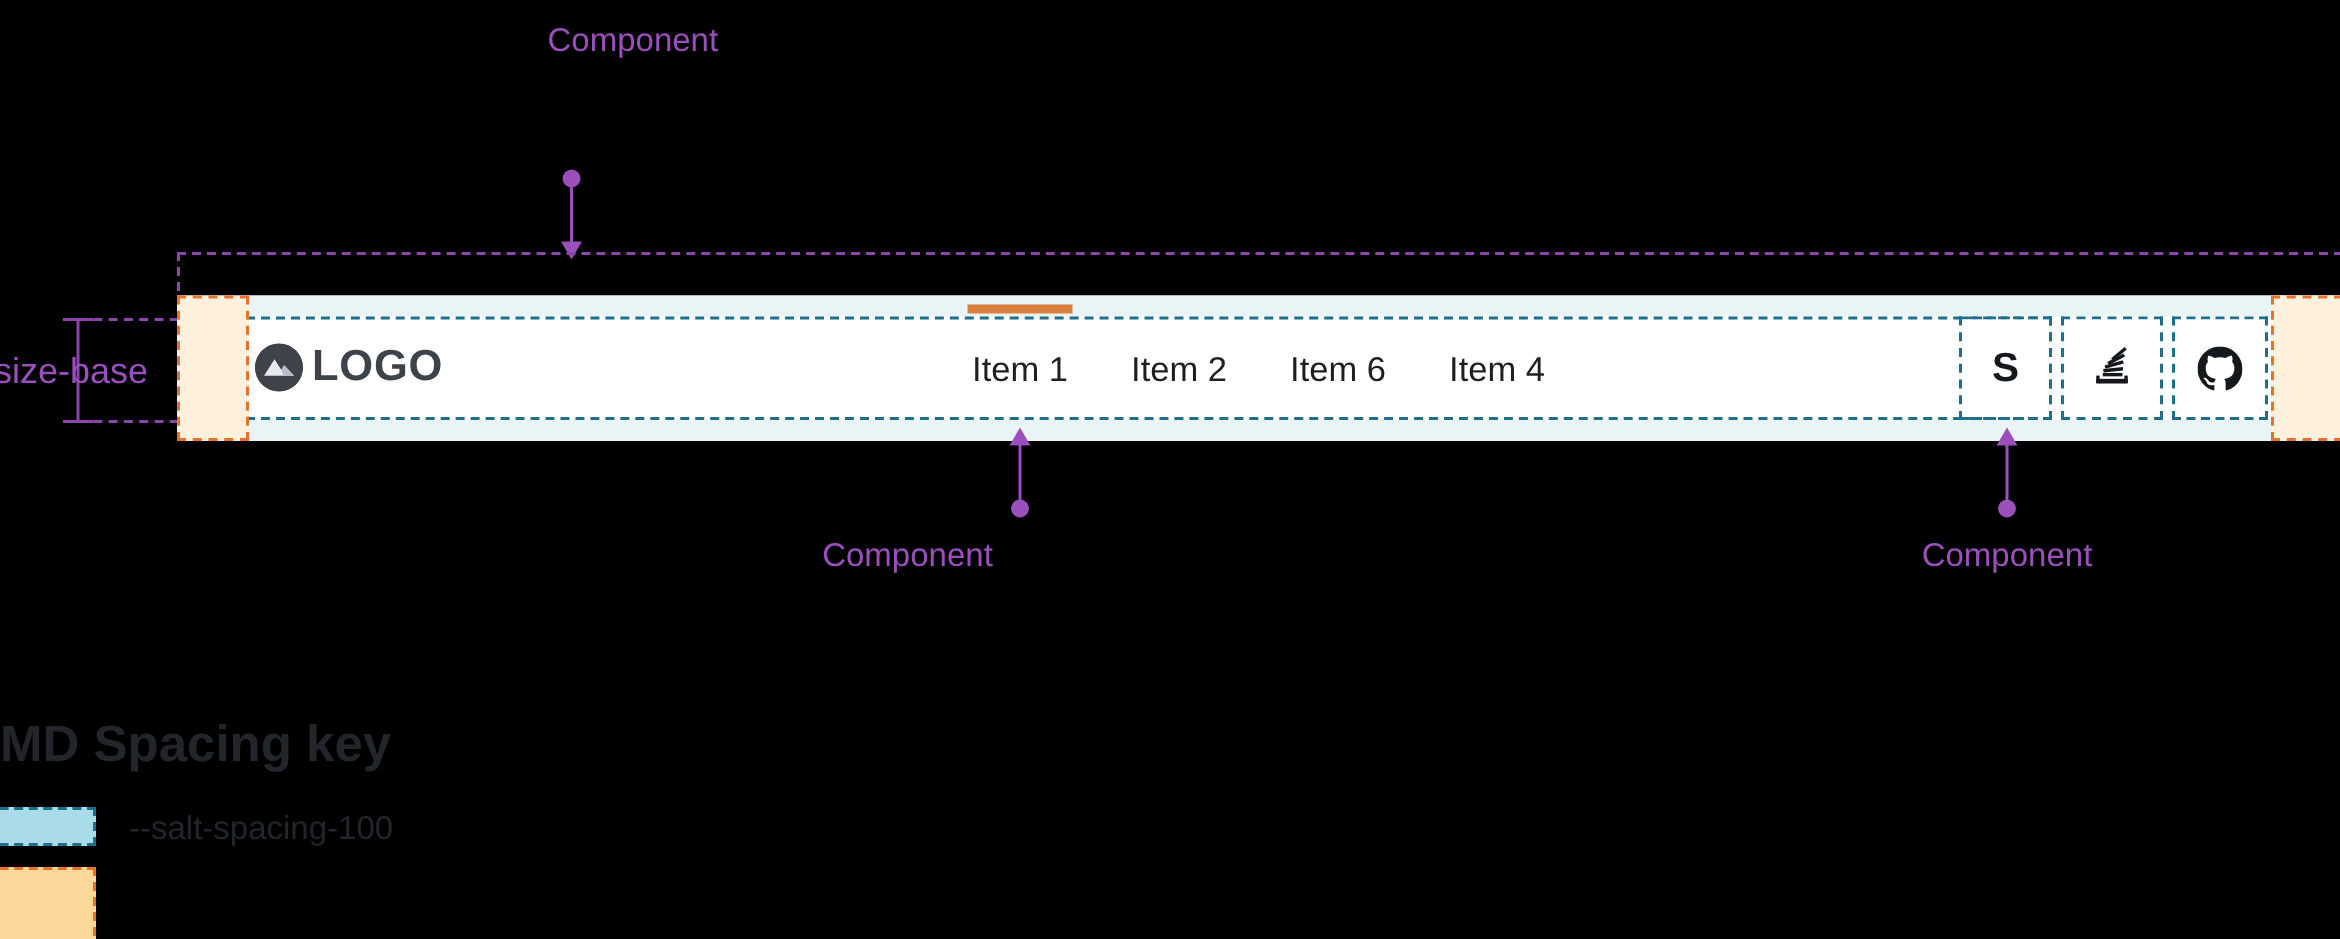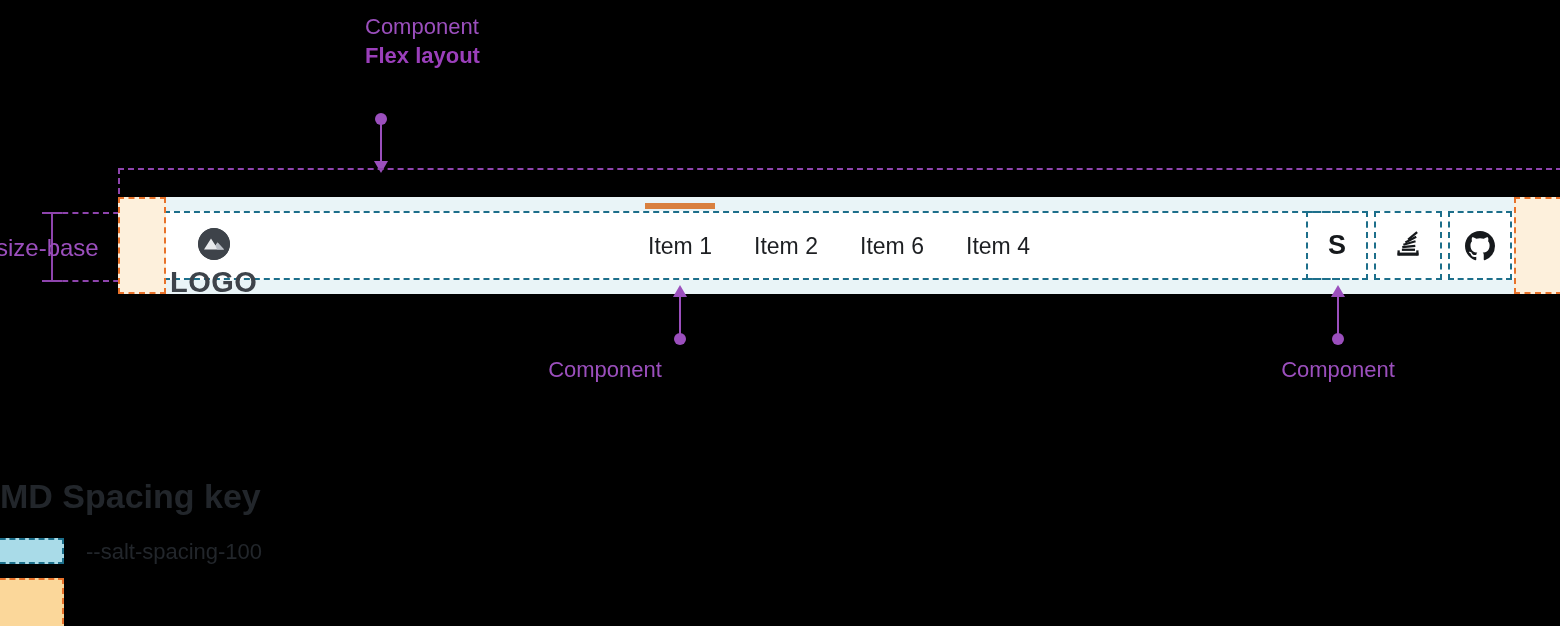--- a/index.html
+++ b/index.html
@@ -209,21 +209,20 @@
     border: 2px dashed #e8722a;
   }
 </style>
 </head>
 <body>
 
 <div class="stage">
 
   <div class="anno" style="left:365px; top:12px;">
     <div class="lbl">Component</div>
-    <div class="nm">Flex layout</div>
   </div>
   <div class="leader" style="left:371px; top:113px; width:20px; height:60px;">
     <div class="stem" style="top:6px; bottom:10px;"></div>
     <div class="dot" style="top:0;"></div>
     <div class="arrowhead down" style="bottom:0;"></div>
   </div>
 
   <div class="outer-box" style="left:118px; top:168px; width:1444px; height:126px;"></div>
 
   <div>
@@ -240,21 +239,21 @@
     <div class="sp100-band" style="left:46px; top:0; right:0; bottom:0;"></div>
 
     <div style="position:absolute; left:46px; top:14px; right:0; height:69px; background:#ffffff;"></div>
 
     <div class="teal-rect" style="left:46px; top:14px; width:1204px; height:69px;"></div>
 
     <div class="sp300" style="left:0; width:48px;"></div>
 
     <div class="sp300" style="left:1396px; width:48px;"></div>
 
-    <div class="logo" style="left:52px; top:31px;flex-direction:column;">
+    <div class="logo" style="left:52px; top:31px;">
       <span class="logo-mark">
         <svg width="32" height="32" viewBox="0 0 32 32" aria-hidden="true">
           <circle cx="16" cy="16" r="16" fill="#3e434a"></circle>
           <path d="M6 21.5 L13 10.5 L17.5 17.5 L19.5 14.5 L26 21.5 Z" fill="#e8eaed"></path>
           <path d="M17.5 17.5 L19.5 14.5 L26 21.5 L19 21.5 Z" fill="#b9bec6"></path>
         </svg>
       </span>
       <span class="logo-text">LOGO</span>
     </div>
 

